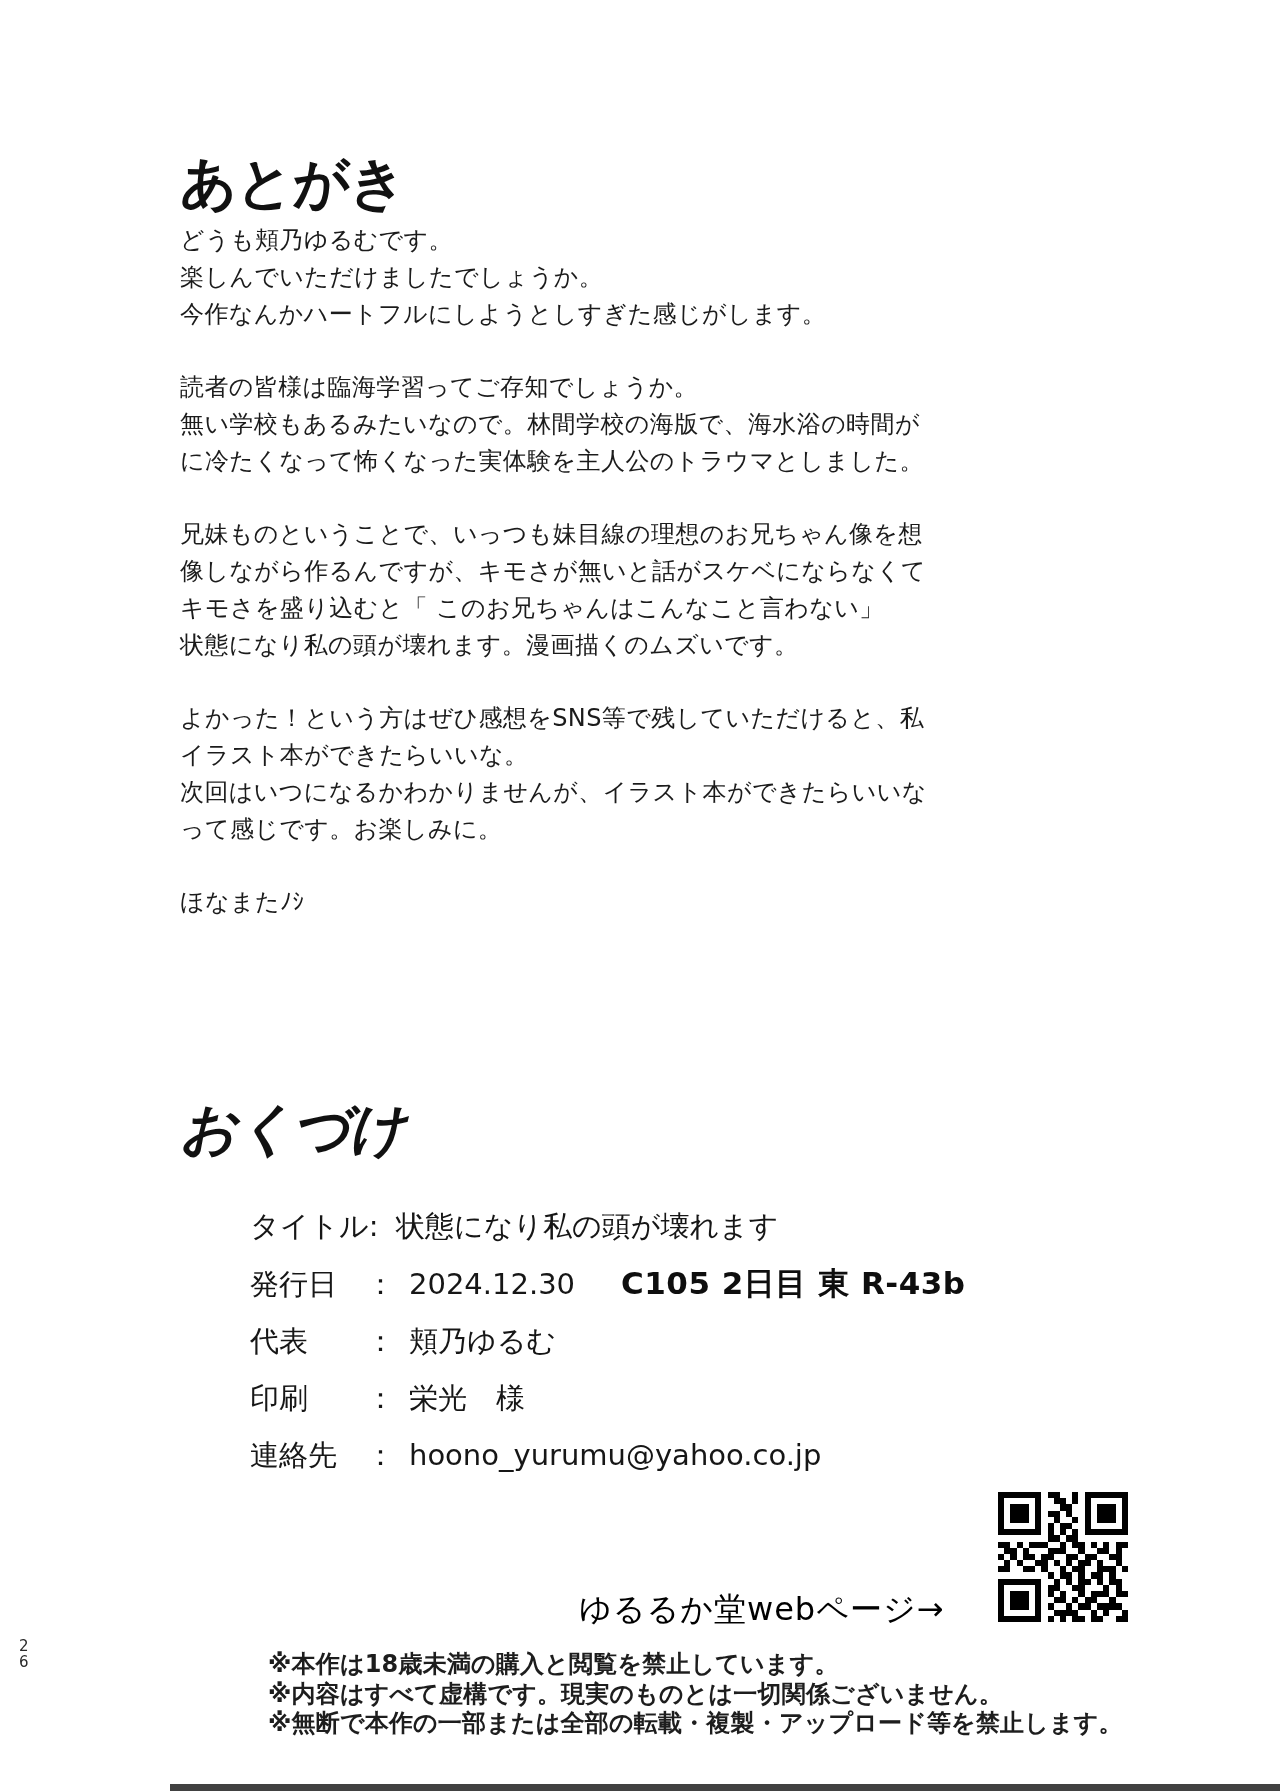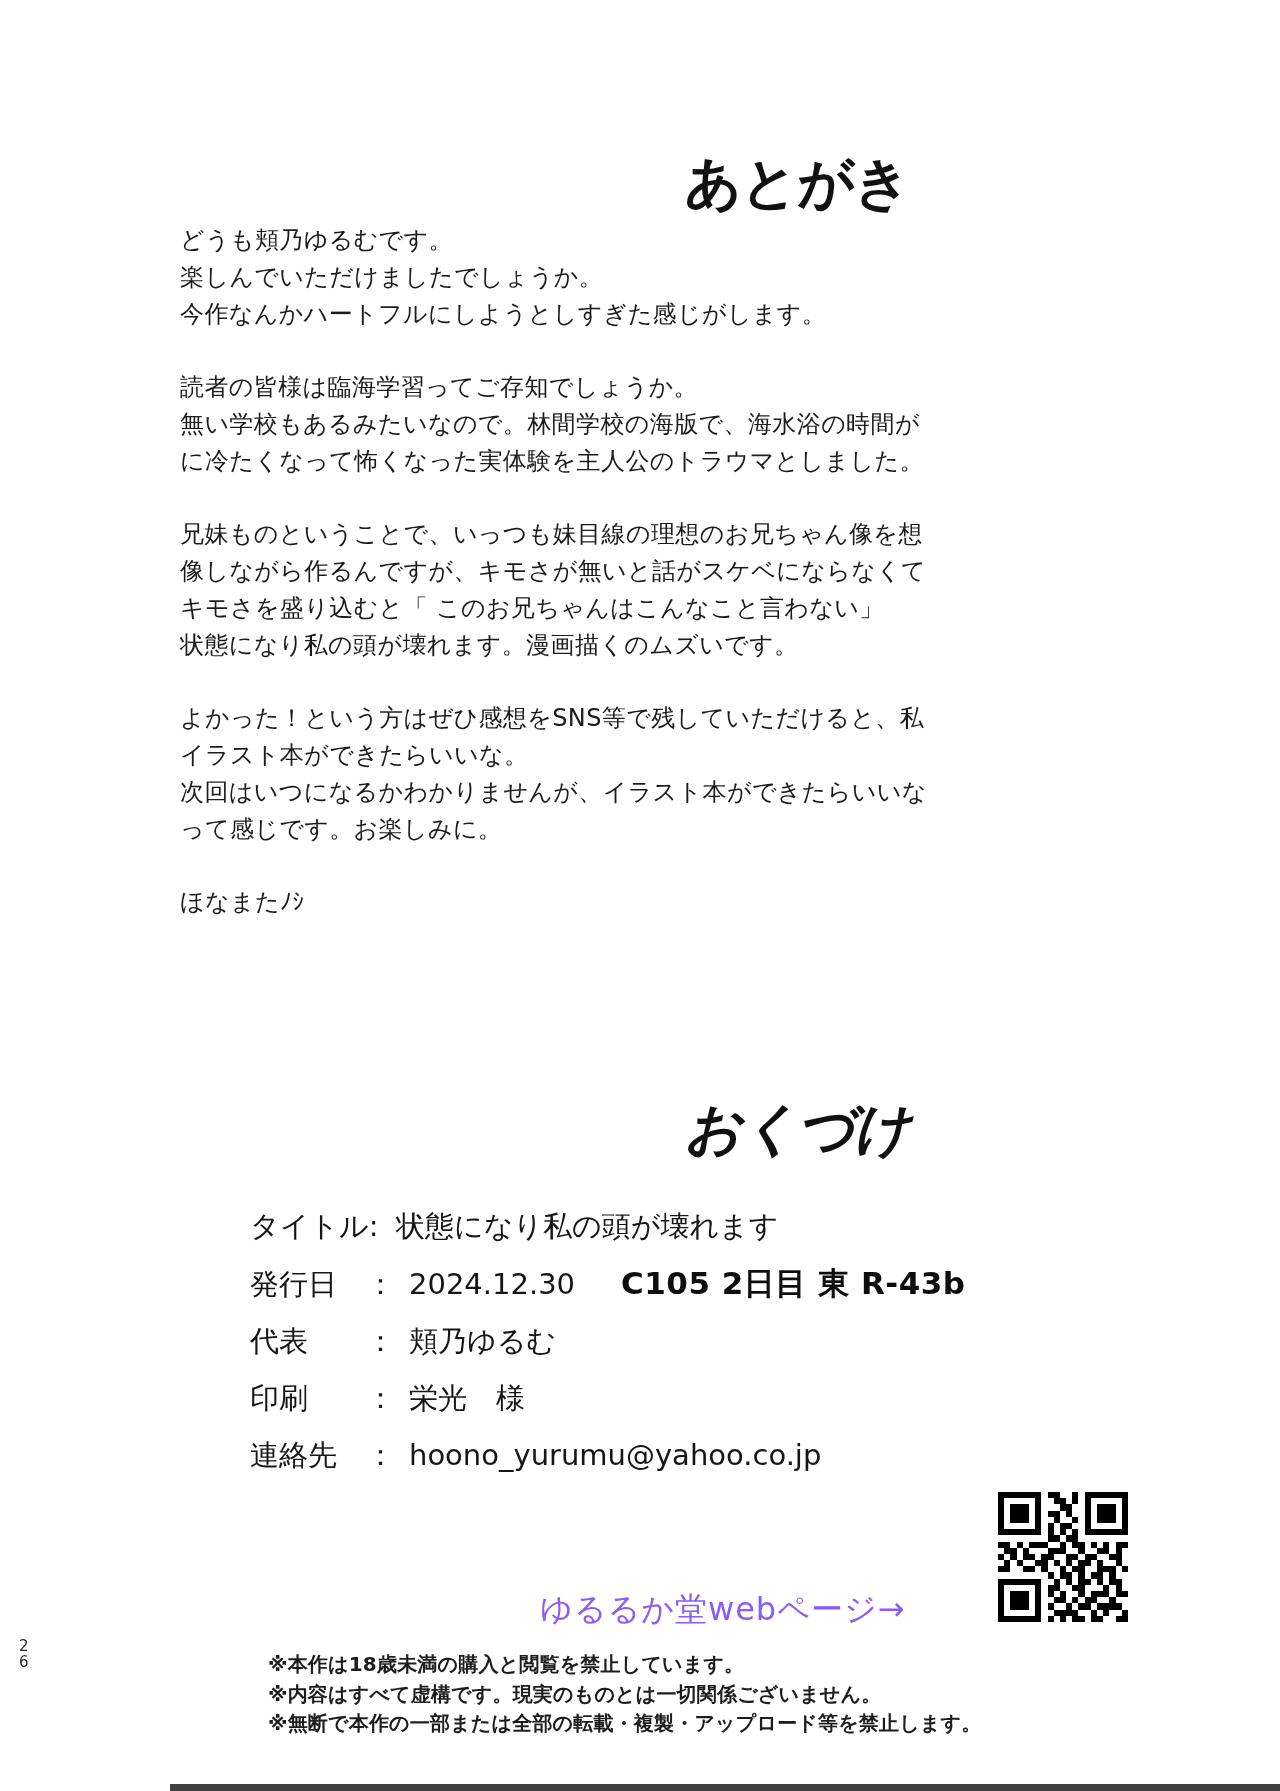--- a/index.html
+++ b/index.html
@@ -12,21 +12,21 @@
     width: 1280px;
     height: 1791px;
     background: #ffffff;
     overflow: hidden;
     color: #1b1b1b;
   }
   .section-title {
     position: absolute;
     left: 180px;
     width: 730px;
-    text-align: right;
+    text-align: left;
     font-size: 56px;
     font-weight: 900;
     letter-spacing: -1px;
     color: #111111;
   }
   #atogaki-title { top: 146px; }
   #okuzuke-title { top: 1092px; font-style: italic; }
 
   #afterword-body {
     position: absolute;
@@ -57,40 +57,40 @@
     margin-left: 46px;
     font-weight: 600;
     font-size: 31px;
     letter-spacing: 0.5px;
     color: #0e0e0e;
   }
 
   #weblink {
     position: absolute;
     top: 1588px;
-    left: 540px;
+    left: 579px;
     font-size: 32px;
     letter-spacing: 1px;
-    color: #8b5cf6;
+    color: #000000;
     white-space: pre;
   }
 
   #qr-code {
     position: absolute;
     top: 1492px;
     left: 998px;
     width: 130px;
     height: 130px;
   }
 
   #disclaimers {
     position: absolute;
     top: 1650px;
     left: 268px;
-    font-size: 20px;
+    font-size: 24px;
     font-weight: 600;
     line-height: 29.5px;
     letter-spacing: 0.2px;
     color: #1d1d1d;
   }
   .disclaimer-line { white-space: pre; }
 
   #page-number {
     position: absolute;
     top: 1606px;

